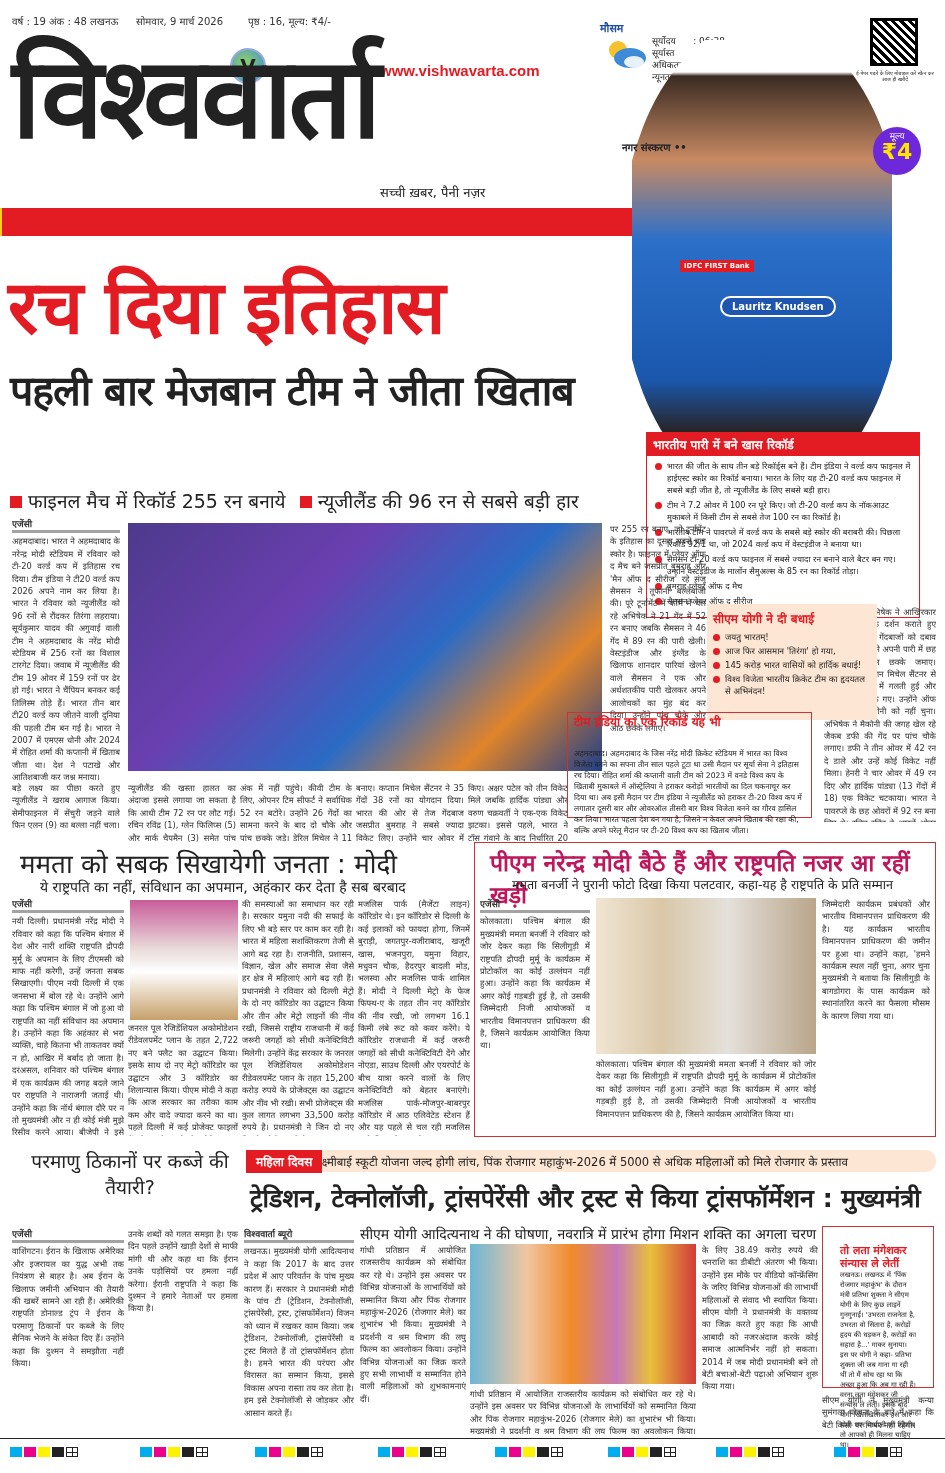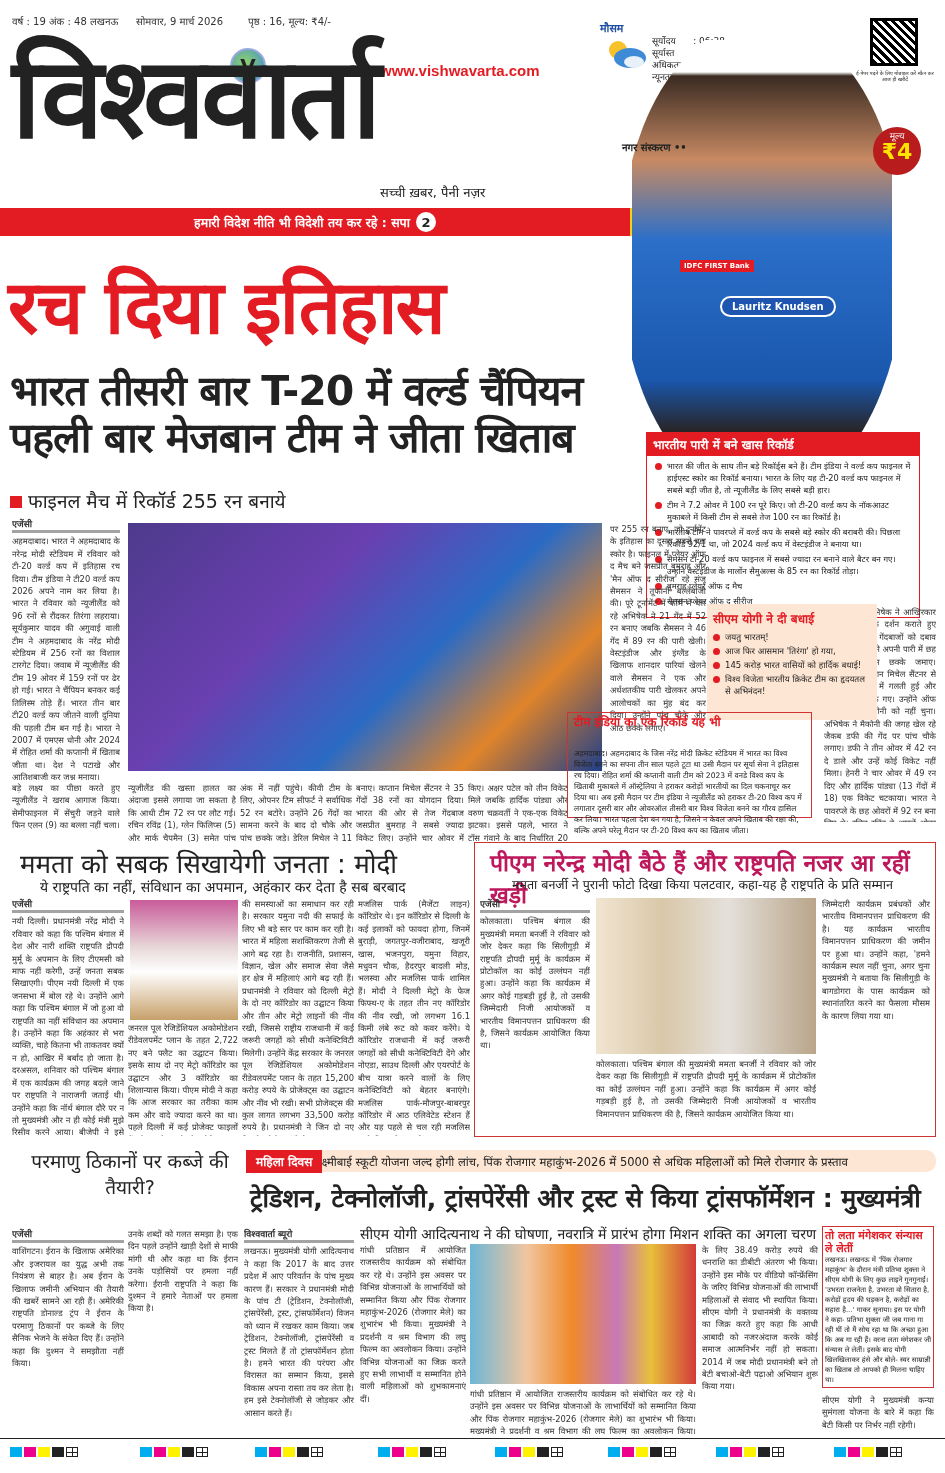--- a/index.html
+++ b/index.html
@@ -14,21 +14,21 @@
 .ticker .seg{flex:1;display:flex;align-items:center;justify-content:center;gap:6px;height:100%}
 .ticker .sep{width:2px;height:100%;background:#f7d11e}
 .num{width:20px;height:20px;border-radius:50%;background:#fff;color:#222;display:inline-flex;align-items:center;justify-content:center;font-size:13px}
 .weather{left:600px;top:20px;width:125px;font-size:9px}
 .weather .ttl{color:#1f4fa0;font-weight:bold;font-size:11px}
 .weather .row{display:flex;justify-content:space-between;padding-left:52px;line-height:12px}
 .cloud{position:absolute;left:4px;top:18px;width:44px;height:32px}
 .qr{left:870px;top:18px;width:48px;height:48px;background:repeating-linear-gradient(45deg,#000 0 3px,#fff 3px 6px);border:3px solid #000}
 .qrcap{left:855px;top:70px;width:80px;font-size:5px;text-align:center}
 .edition{left:622px;top:140px;font-size:10px;font-weight:bold}
-.price{left:873px;top:127px;width:48px;height:48px;border-radius:50%;background:#b91c1c;color:#fff;text-align:center;line-height:1}
+.price{left:873px;top:127px;width:48px;height:48px;border-radius:50%;background:#6d28d9;color:#fff;text-align:center;line-height:1}
 .price .l{font-size:9px;margin-top:5px}
 .price .v{font-size:22px;font-weight:bold;color:#ffe400}
 .player{left:632px;top:40px;width:260px;height:400px;background:linear-gradient(180deg,#fff 0%,#fff 8%,#3a2b22 9%,#c88a63 30%,#2b6fc9 50%,#1a57ad 85%,#2b1c10 100%);clip-path:ellipse(55% 60% at 50% 55%)}
 .jersey{left:680px;top:260px;background:#e31b23;color:#fff;font-size:7px;font-weight:bold;padding:2px 4px}
 .jersey2{left:720px;top:296px;border:2px solid #fff;border-radius:14px;color:#fff;font-size:10px;font-weight:bold;padding:3px 10px;background:#1d55b0}
 .h1{left:8px;top:270px;font-size:74px;font-weight:bold;color:#e31b23;line-height:1;letter-spacing:-2px}
 .h2{left:10px;top:368px;font-size:41px;font-weight:bold;color:#222;line-height:1.15;letter-spacing:-1px}
 .h3{left:10px;top:488px;font-size:19px;color:#222;display:flex;gap:14px;align-items:flex-start}
 .sq{display:inline-block;width:12px;height:12px;background:#e31b23;margin-right:6px}
 .recbox{left:646px;top:432px;width:274px;height:186px;border:1px solid #e31b23;font-size:8.2px}
@@ -48,21 +48,21 @@
 .mamata-h{left:20px;top:845px;font-size:26px;font-weight:normal;color:#222}
 .mamata-s{left:40px;top:877px;font-size:14px;color:#222}
 .pmbox{left:474px;top:842px;width:462px;height:295px;border:1px solid #c33}
 .pm-h{left:490px;top:846px;font-size:23px;font-weight:bold;color:#be185d}
 .pm-s{left:512px;top:876px;font-size:12.5px;color:#222}
 .iran-h{left:30px;top:1148px;width:200px;text-align:center;font-size:19px;line-height:26px;color:#222}
 .mahila-tag{left:246px;top:1150px;background:#e31b23;color:#fff;font-weight:bold;font-size:12px;padding:3px 10px}
 .mahila-bar{left:306px;top:1150px;width:630px;height:22px;background:#fde6d3;font-size:11.5px;padding:4px 8px;border-radius:0 10px 10px 0}
 .trad-h{left:250px;top:1180px;font-size:25px;font-weight:bold;color:#222}
 .yogi-sub{left:360px;top:1224px;font-size:14px;color:#222}
-.lata{left:822px;top:1226px;width:112px;height:162px;border:1px solid #c33;padding:2px;font-size:7px;line-height:10px}
+.lata{left:822px;top:1226px;width:112px;height:162px;border:1px solid #c33;padding:17px;font-size:7px;line-height:10px}
 .lata .hd{color:#e31b23;font-weight:bold;font-size:11px;line-height:13px}
 .regbar{left:0;top:1438px;width:945px;height:1px;background:#222}
 .reg{top:1447px;display:flex;gap:2px}
 .reg span{width:12px;height:10px;display:inline-block}
 .reg .c{background:#00aeef}.reg .m{background:#ec008c}.reg .y{background:#fff200}.reg .k{background:#222}.reg .x{border:1px solid #222;background:linear-gradient(#222,#222) center/100% 1px no-repeat,linear-gradient(#222,#222) center/1px 100% no-repeat}
 </style>
 </head>
 <body>
 
 <div class="abs meta" style="left:12px">वर्ष : 19 अंक : 48 लखनऊ</div>
@@ -104,34 +104,30 @@
 <div class="abs player"></div>
 <div class="abs jersey">IDFC FIRST Bank</div>
 <div class="abs jersey2">Lauritz Knudsen</div>
 <div class="abs edition">नगर संस्करण  ••</div>
 <div class="abs price">
   <div class="l">मूल्य</div>
   <div class="v">₹4</div>
 </div>
 
 <div class="abs ticker">
-  <div class="seg">
-      <span>हमारी विदेश नीति भी विदेशी तय कर रहे : सपा</span>
-      <span class="num">2</span>
-    </div>
   <div class="sep"></div>
 </div>
 
 <div class="abs h1">रच दिया इतिहास</div>
 <div class="abs h2">
-    <div>भारत तीसरी बार T-20 में वर्ल्ड चैंपियन</div>
     <div>पहली बार मेजबान टीम ने जीता खिताब</div>
   </div>
 <div class="abs h3">
   <span><i class="sq"></i><span>फाइनल मैच में रिकॉर्ड 255 रन बनाये</span></span>
+  <span><i class="sq"></i><span>न्यूजीलैंड की 96 रन से सबसे बड़ी हार</span></span>
 </div>
 
 <div class="abs recbox">
   <div class="hd">भारतीय पारी में बने खास रिकॉर्ड</div>
   <ul>
     <li>भारत की जीत के साथ तीन बड़े रिकॉर्ड्स बने हैं। टीम इंडिया ने वर्ल्ड कप फाइनल में हाईएस्ट स्कोर का रिकॉर्ड बनाया। भारत के लिए यह टी-20 वर्ल्ड कप फाइनल में सबसे बड़ी जीत है, तो न्यूजीलैंड के लिए सबसे बड़ी हार।</li>
     <li>टीम ने 7.2 ओवर में 100 रन पूरे किए। जो टी-20 वर्ल्ड कप के नॉकआउट मुकाबले में किसी टीम से सबसे तेज 100 रन का रिकॉर्ड है।</li>
     <li>भारतीय टीम ने पावरप्ले में वर्ल्ड कप के सबसे बड़े स्कोर की बराबरी की। पिछला रिकॉर्ड 92/1 था, जो 2024 वर्ल्ड कप में वेस्टइंडीज ने बनाया था।</li>
     <li>सैमसन टी-20 वर्ल्ड कप फाइनल में सबसे ज्यादा रन बनाने वाले बैटर बन गए। उन्होंने वेस्टइंडीज के मार्लोन सैमुअल्स के 85 रन का रिकॉर्ड तोड़ा।</li>
     <li>बुमराह प्लेयर ऑफ द मैच</li>

